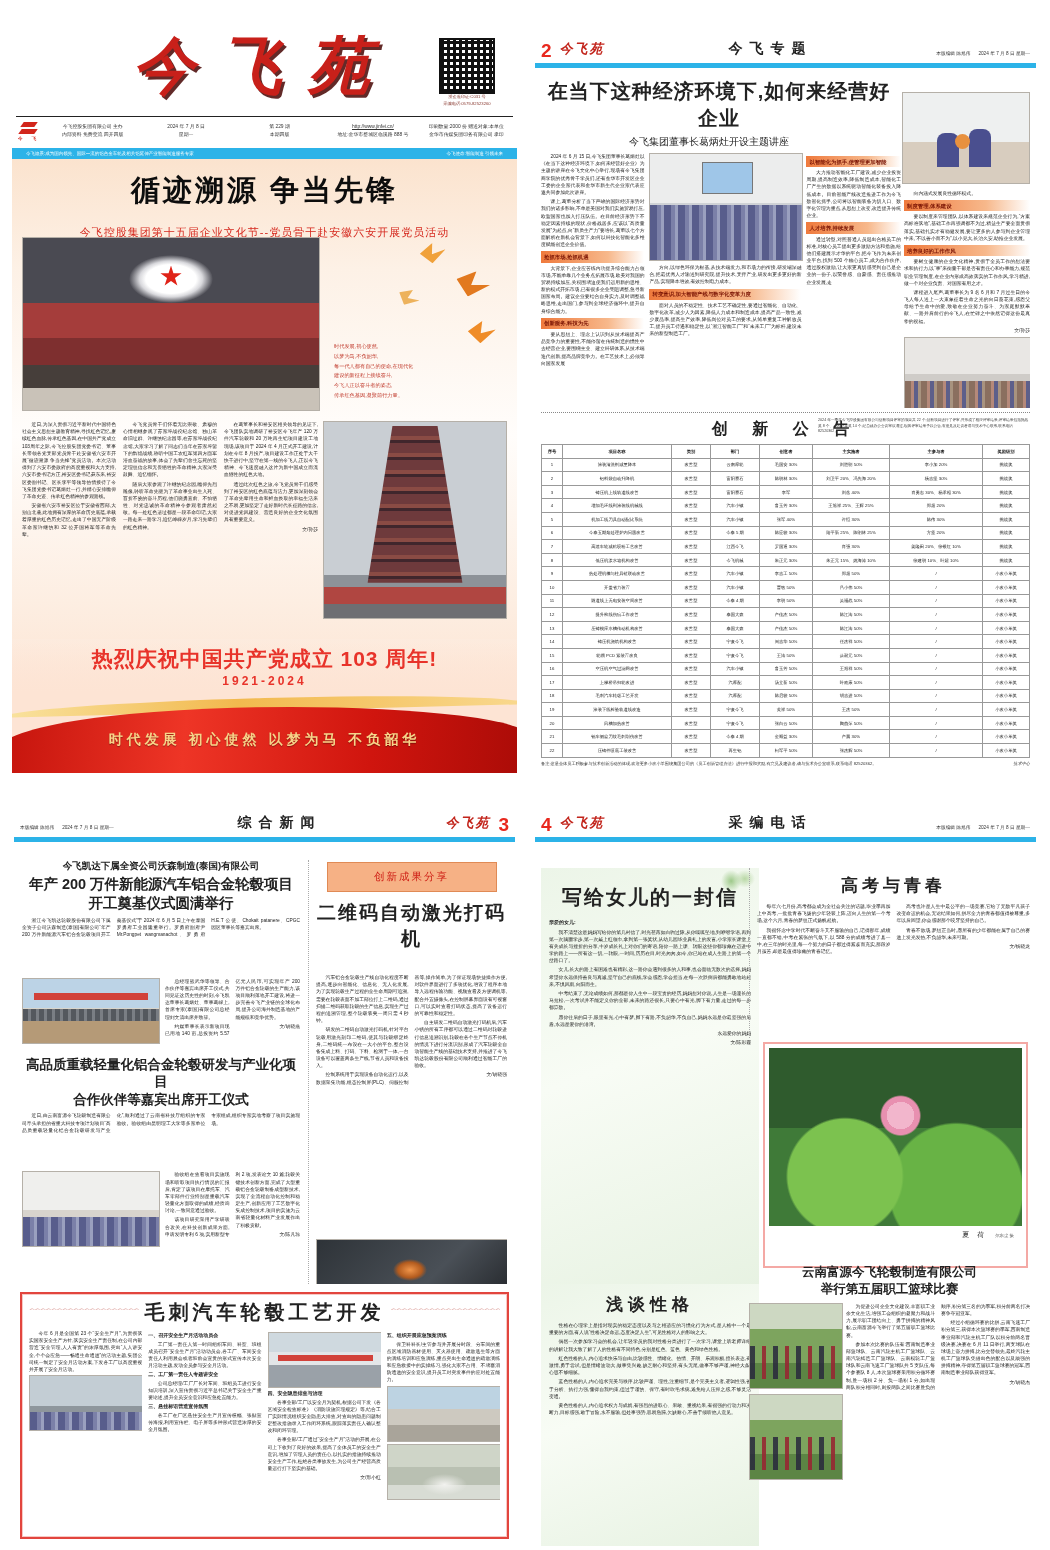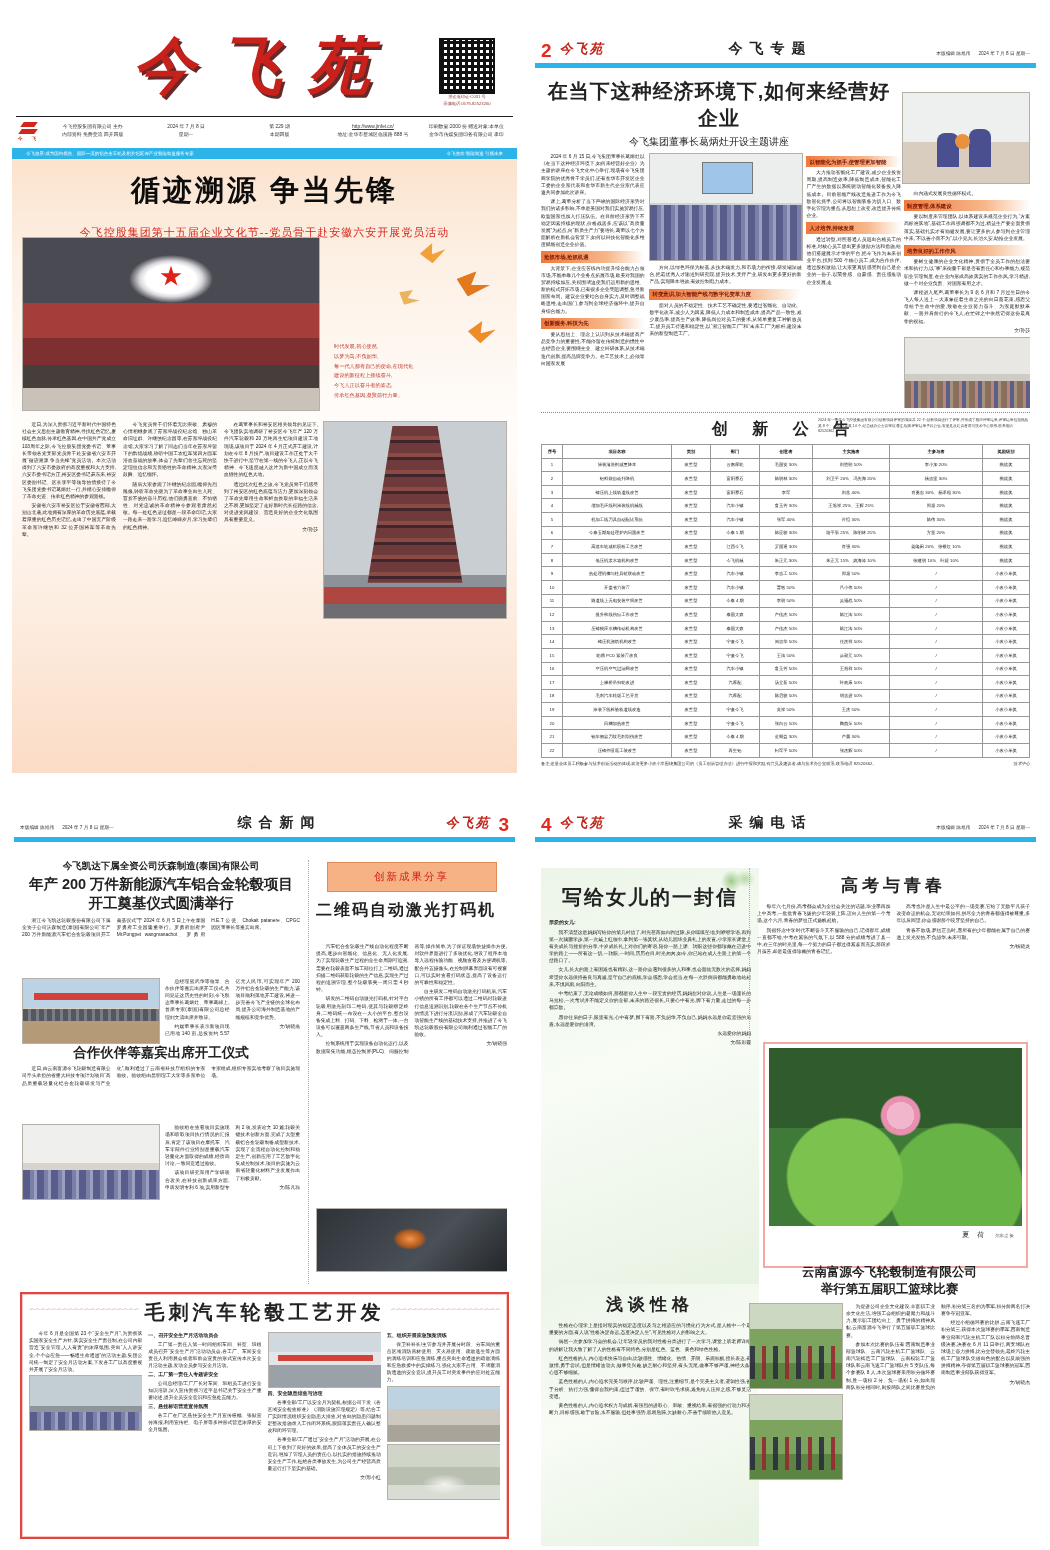--- a/index.html
+++ b/index.html
@@ -113,21 +113,21 @@
   .cols3{columns:3;column-gap:6px;overflow:hidden;}
   .ph-ground{width:136px;height:64px;flex:0 0 136px;
       background:linear-gradient(180deg,#bcd3e6 0 45%,#d9d5cb 45% 62%,#b59a77 62%);}
   .strip-red{position:absolute;left:8%;top:22%;width:84%;height:12%;background:#d2423a;}
   .strip-crowd{position:absolute;left:0;right:0;top:48%;height:18%;
       background:repeating-linear-gradient(90deg,#54585e 0 5px,#7a7e84 5px 8px);}
   .ph-meeting{width:136px;height:74px;flex:0 0 136px;
       background:linear-gradient(180deg,#efefed 0 52%,#d8d4cd 52%);}
   .share-badge{width:168px;margin:2px auto 8px;background:#f6b185;border:0.5px solid #e08a55;
       color:#cf2017;font-weight:normal;font-size:10.5px;text-align:center;padding:7px 0;letter-spacing:2px;}
-  .qr-t{font-size:16px;font-weight:bold;letter-spacing:2px;margin:4px 0 22px;}
+  .qr-t{text-align:center;font-size:19px;font-weight:bold;letter-spacing:2px;margin:4px 0 22px;}
   .ph-machine{width:100%;height:62px;margin-top:3px;
       background:linear-gradient(135deg,#2e3338,#4a5057 60%,#23262a);}
   .glow{position:absolute;left:40%;top:30%;width:34px;height:22px;border-radius:50%;
       background:radial-gradient(closest-side,#f0954a,#b35b1e 70%,rgba(0,0,0,0));}
   .p3-safe{position:absolute;left:8px;right:8px;top:510px;bottom:8px;border:2px solid #e2453e;
       box-shadow:inset 0 0 0 1px #f8c9c4;padding:5px 7px;overflow:hidden;}
   .safe-title{display:flex;align-items:center;gap:6px;}
   .deco{flex:1;color:#b5372e;font-size:6.5px;white-space:nowrap;overflow:hidden;letter-spacing:-1px;}
   .safe-h{font-size:20px;font-weight:bold;letter-spacing:4px;white-space:nowrap;}
   .safe-grid{display:flex;gap:6px;margin-top:4px;height:188px;overflow:hidden;}
@@ -246,20 +246,27 @@
       <p>今飞党员骨干们怀着无比崇敬、肃穆的心情相继参观了苏家埠战役纪念馆、独山革命旧址群、许继慎纪念园等,在苏家埠战役纪念馆,大家学习了解了同志们当年在苏家埠留下的辉煌战绩,聆听中国工农红军第四方面军浴血奋战的故事,体会了先辈们舍生忘死的坚定理想信念和无畏牺牲的革命精神,大家深受鼓舞、追忆缅怀。</p>
       <p>随后大家参观了许继慎纪念园,瞻仰先烈雕像,聆听革命先驱为了革命事业出生入死、百折不挠的奋斗历程,他们骁勇直前、不怕牺牲、对党忠诚的革命精神令参观者肃然起敬。每一处红色遗址都是一段革命印记,大家一路走来一路学习,追忆峥嵘岁月,学习先辈们的红色精神。</p>
       <p>在葛董事长和裕安区相关领导的见证下,今飞团队实地调研了裕安区今飞年产 120 万件汽车轮毂和 20 万吨再生铝项目建设工地现场,该项目于 2024 年 4 月正式开工建设,计划在今年 8 月投产,项目建设工作正处于大干快干进行中,坚守在第一线的今飞人,正以今飞精神、今飞速度融入这片为新中国成立而流血牺牲的红色大地。</p>
       <p>通过此次红色之旅,今飞党员骨干们感受到了裕安区的红色底蕴与活力,更加深刻领会了革命先辈用生命和鲜血换取的幸福生活来之不易,更加坚定了走好新时代长征路的信念,对促进党风建设、营造良好的企业文化氛围具有重要意义。</p>
       <div class="auth">文/孙莎</div>
     </div>
     <div class="ph ph-pagoda">
       <div class="tower"></div>
     </div>
 
+    <div class="p1-banner">
+      <div class="banner-head">热烈庆祝中国共产党成立 103 周年!</div>
+      <div class="banner-years">1921-2024</div>
+      <div class="gold"></div>
+      <div class="ribbon"></div>
+      <div class="slogan">时代发展 初心使然  以梦为马 不负韶华</div>
+    </div>
   </div>
 </div>
 
 <div class="page" id="page2">
   <div class="pgh">
     <span class="num">2</span>
     <span class="script">今飞苑</span>
     <span class="sec">今飞专题</span>
     <span class="meta">本版编辑 陈旭伟</span>
     <span class="meta">2024 年 7 月 8 日  星期一</span>
@@ -605,20 +612,21 @@
         <div class="strip-red"></div>
           <div class="strip-crowd"></div>
       </div>
       <div class="cols2 t" style="height:64px;">
         <p>总经理熊武华等领导、合作伙伴等嘉宾出席开工仪式,共同见证这历史性的时刻,今飞凯达董事长葛炳灶、董事葛嵘上,首席专家(泰国)有限公司总经理刘文清出席并致辞。</p>
         <p>约媒董事长表示新项目现已用地 140 亩,总投资约 5.57 亿元人民币,可实现年产 200 万件铝合金轮毂的生产能力,该项目顺利落地开工建设,将进一步完善今飞产业链的全球化布局,提升公司海外制造基地的产能规模和竞争优势。</p>
         <div class="auth">文/胡晓燕</div>
       </div>
     </div>
 
+    <div class="big-t" style="margin-top:12px;font-size:13.5px;">高品质重载轻量化铝合金轮毂研发与产业化项目</div>
     <div class="big-t" style="font-size:13.5px;">合作伙伴等嘉宾出席开工仪式</div>
     <div class="cols3 t" style="height:56px;margin-top:4px;">
       <p>近日,由云南富源今飞轮毂制造有限公司牵头承担的省重大科技专项计划项目“高品质重载轻量化铝合金轮毂研发与产业化”,顺利通过了云南省科技厅组织的专家验收。验收组由昆明理工大学等多家单位专家组成,组织专家实地考察了项目实施现场。</p>
     </div>
     <div class="p3-row">
       <div class="ph ph-meeting">
         <div class="crowd-b" style="height:40%;"></div>
       </div>
       <div class="cols2 t" style="height:74px;">
         <p>验收组在查看项目实施现场和听取项目执行情况的汇报后,肯定了该项目在摩托车、汽车零部件行业特别是重载汽车轻量化方面取得的成绩,经质询讨论,一致同意通过验收。</p>

